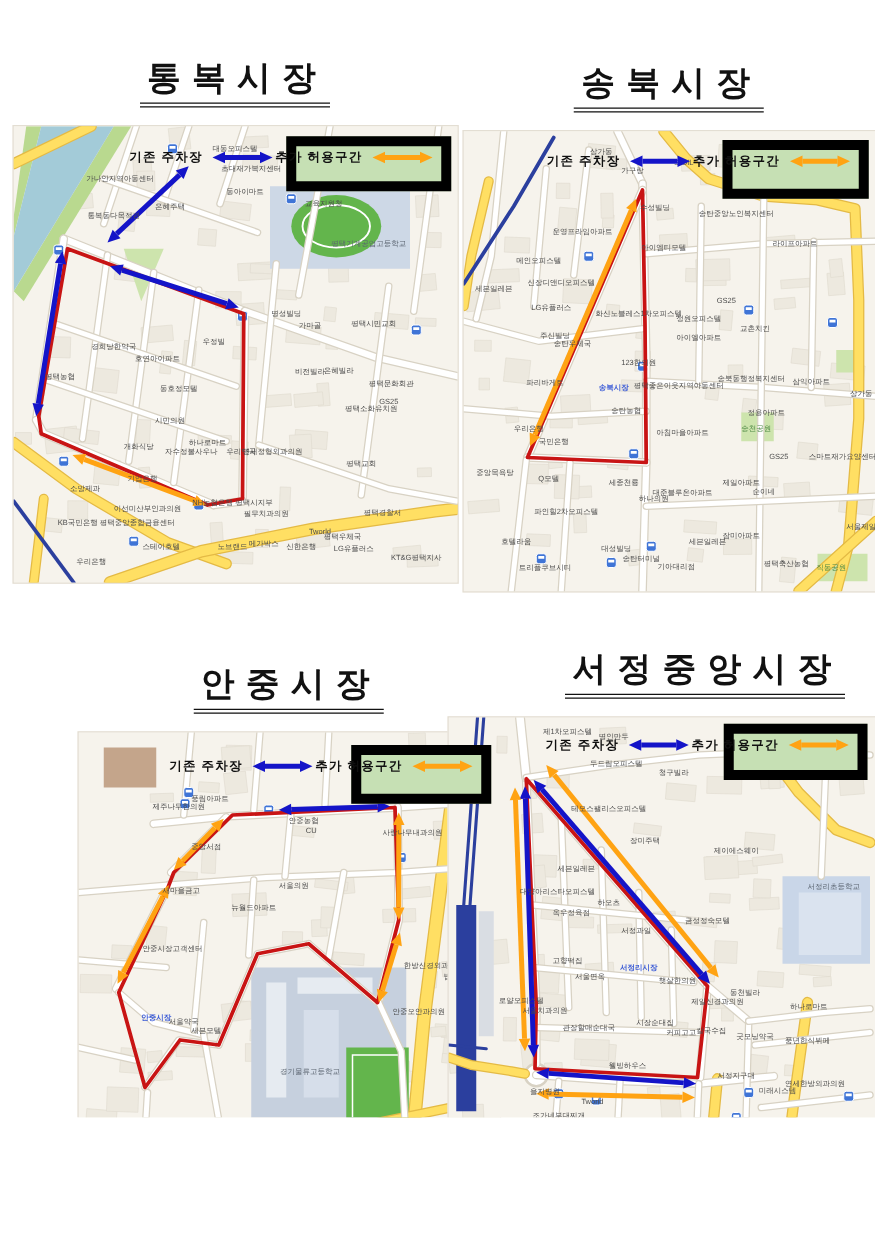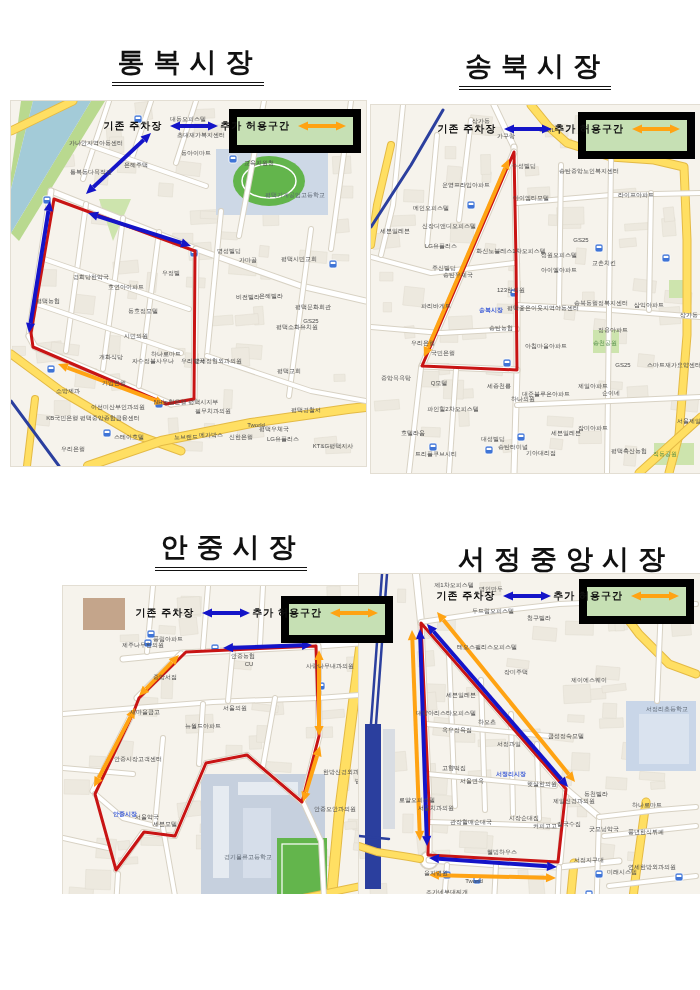--- a/index.html
+++ b/index.html
@@ -712,21 +712,21 @@
                 </g>
               </svg>
             </span>
         </div>
       </div>
     </div>
   </section>
 
   <section class="panel" id="panel-3" style="left: 358px; top: 517px; width: 342px;">
     <div class="title-wrap">
-      <span class="title-text" style="margin-left: 70px; margin-top: 24px;">서정중앙시장</span>
+      <span class="title-text" style="margin-left: 70px;">서정중앙시장</span>
     </div>
     <div class="map-frame" style="width: 342px; height: 385px;">
         <svg viewBox="0 0 342 385" width="342" height="385">
           <rect x="0" y="0" width="342" height="385" fill="#f6f3ec"></rect>
           <g>
             <rect x="154.87802336364985" y="355.3282446519006" width="19.64689323399216" height="14.888293607160449" fill="#ede9df" stroke="#e0dbcf" stroke-width="0.5" transform="rotate(-1.6 154.87802336364985 355.3282446519006)"></rect>
             <rect x="206.692653760314" y="47.07455266150646" width="27.859469733200967" height="13.622479291632771" fill="#ede9df" stroke="#e0dbcf" stroke-width="0.5" transform="rotate(1.3 206.692653760314 47.07455266150646)"></rect>
             <rect x="206.14260268211365" y="111.3574430719018" width="22.657364790327847" height="13.02762348484248" fill="#ede9df" stroke="#e0dbcf" stroke-width="0.5" transform="rotate(2.1 206.14260268211365 111.3574430719018)"></rect>
             <rect x="218.2928362665698" y="226.0757705476135" width="9.520019308663905" height="16.771659010555595" fill="#ede9df" stroke="#e0dbcf" stroke-width="0.5" transform="rotate(0.3 218.2928362665698 226.0757705476135)"></rect>
             <rect x="34.385378333739936" y="356.9852495111991" width="15.394972248002887" height="18.372967884410173" fill="#ede9df" stroke="#e0dbcf" stroke-width="0.5" transform="rotate(2.7 34.385378333739936 356.9852495111991)"></rect>

